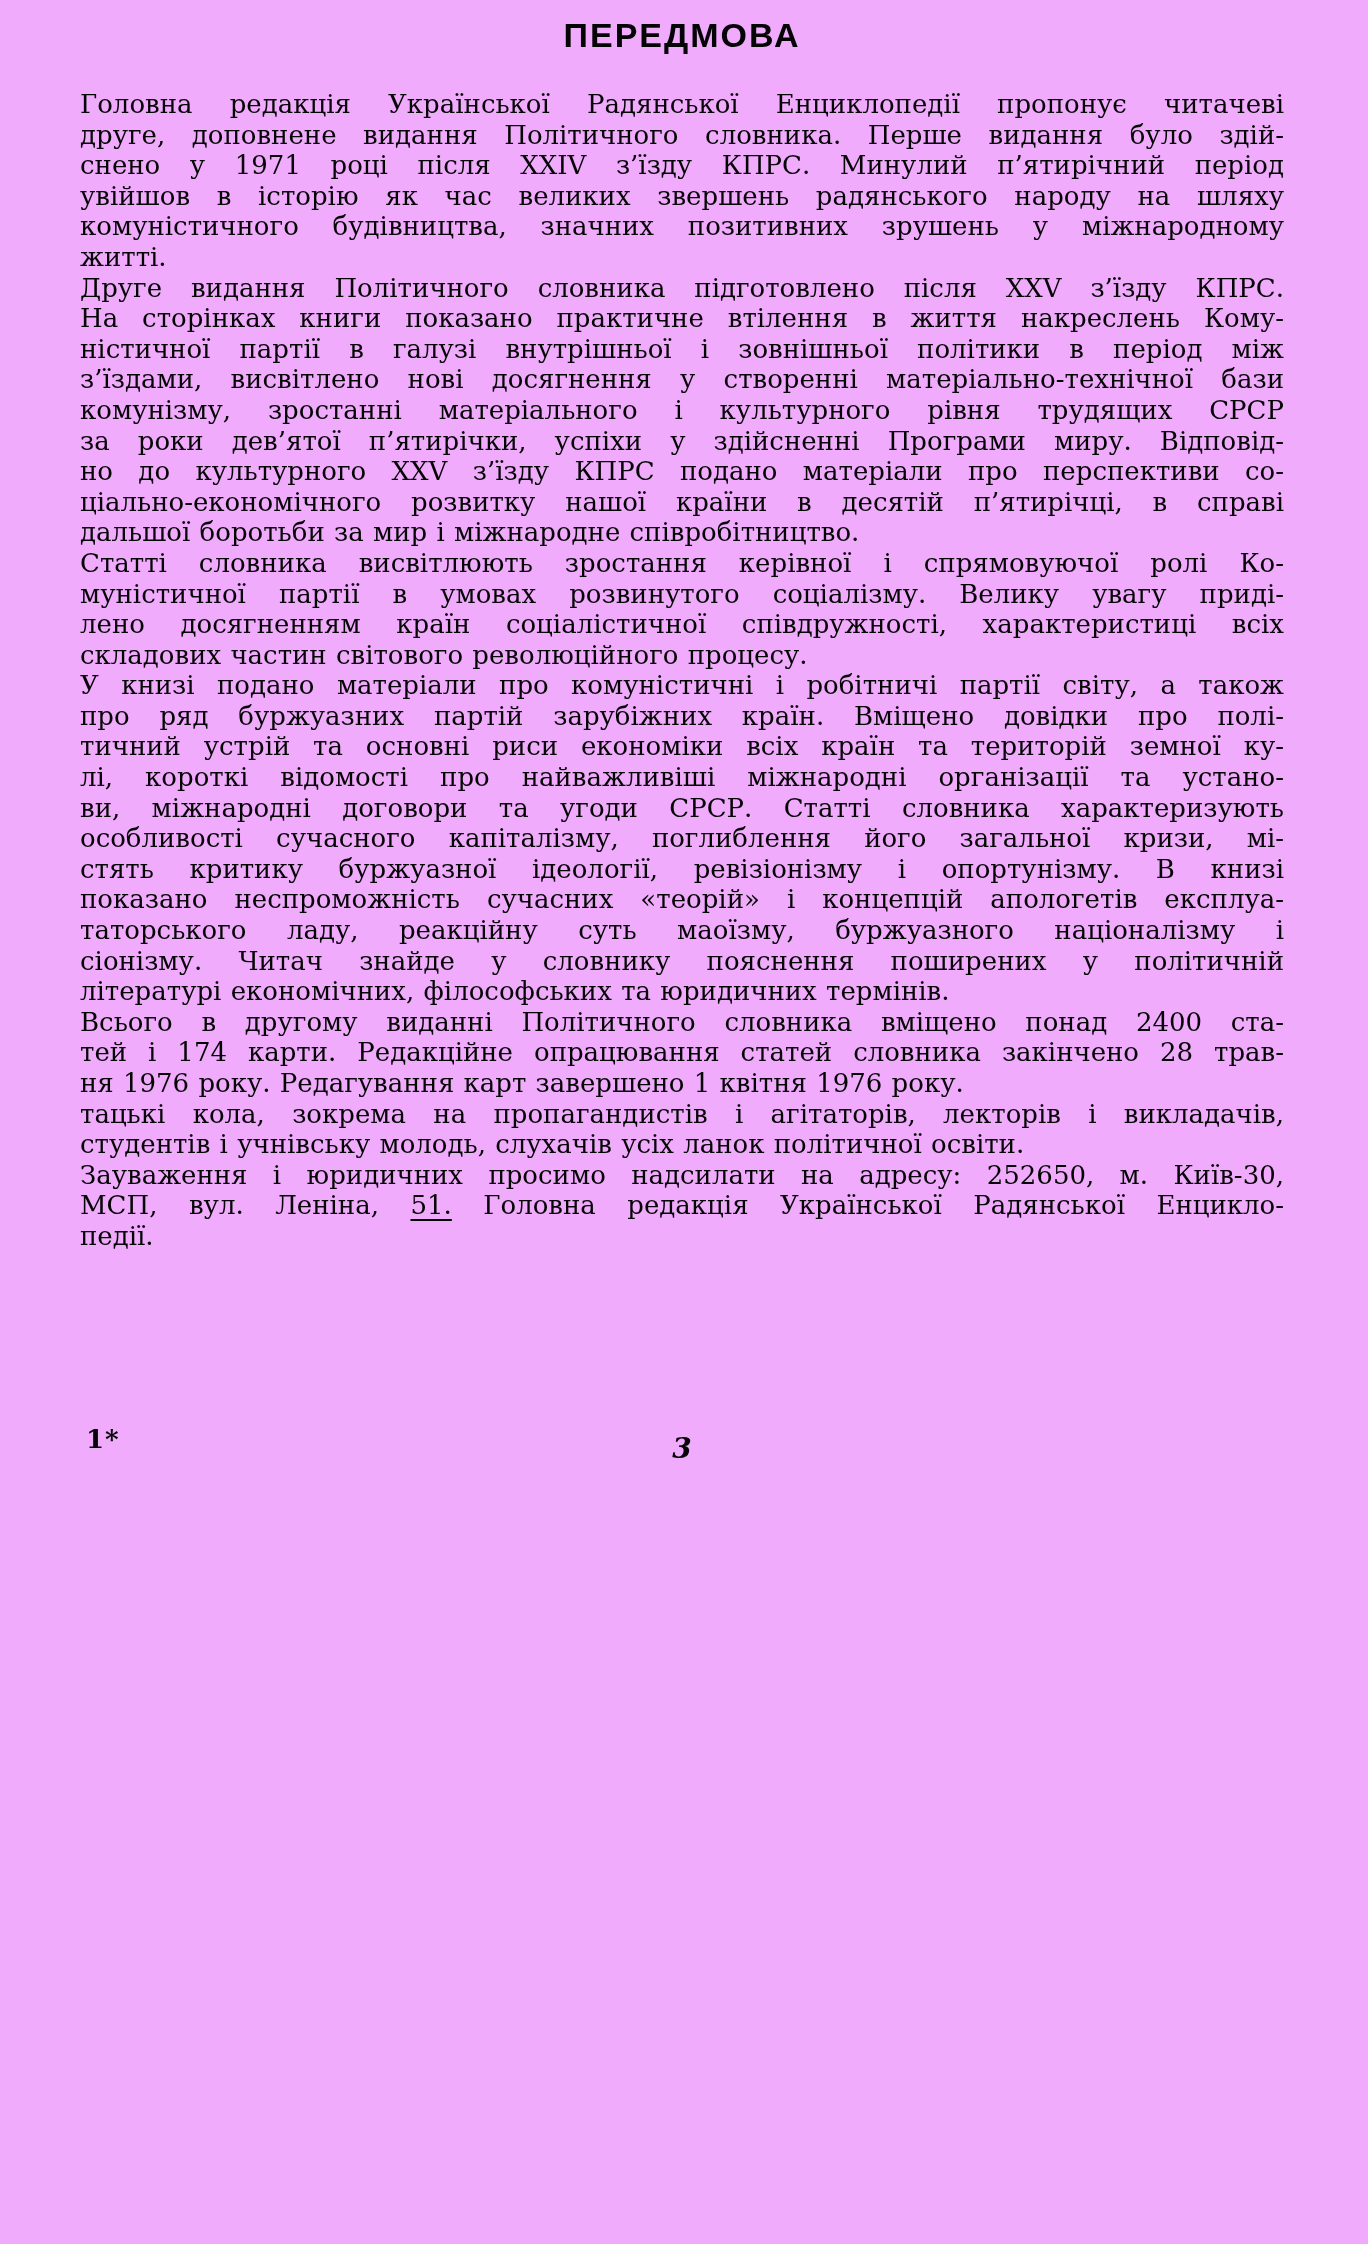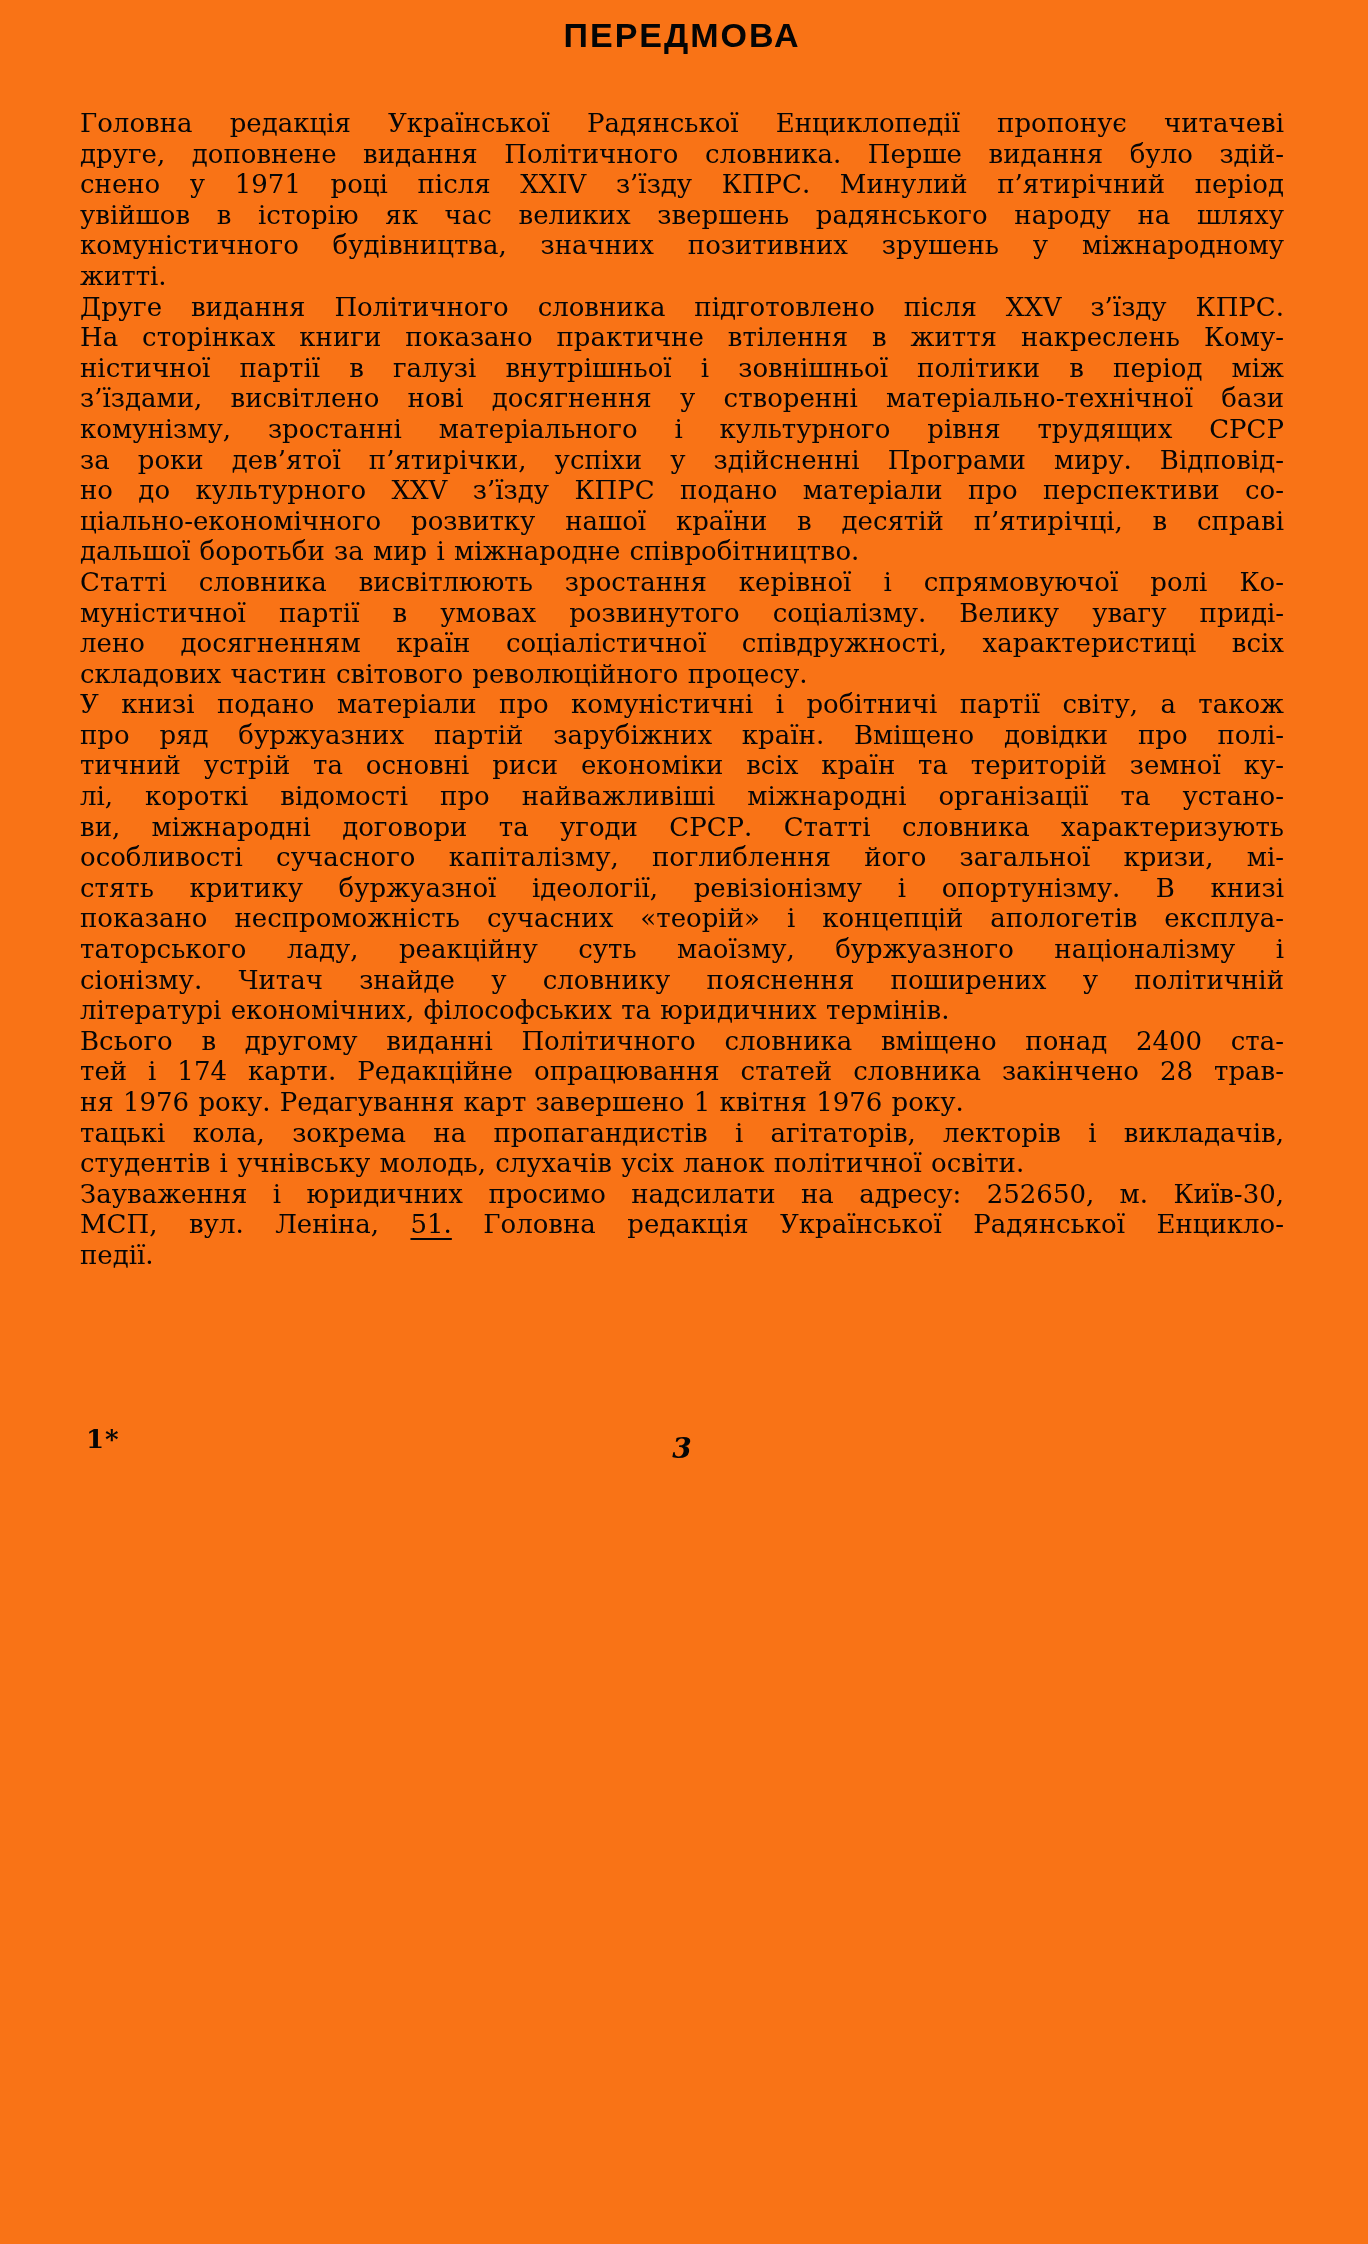--- a/index.html
+++ b/index.html
@@ -4,40 +4,40 @@
 <style>
   html, body {
     margin: 0;
     padding: 0;
     background: #e8e8e8;
   }
   .page {
     position: relative;
     width: 1368px;
     height: 2244px;
-    background: #f97316;
+    background: #f0abfc;
     color: #060606;
     overflow: hidden;
     font-family: "DejaVu Serif", "Liberation Serif", serif;
   }
   .title {
     position: absolute;
     top: 16px;
     left: 80px;
     width: 1204px;
     text-align: center;
     font-family: "Liberation Sans", sans-serif;
     font-weight: bold;
     font-size: 34px;
     letter-spacing: 2px;
     color: #050505;
   }
   .content {
     position: absolute;
-    top: 108px;
+    top: 89px;
     left: 80px;
     width: 1204px;
     font-size: 26px;
     line-height: 30.6px;
     word-spacing: 1px;
   }
   .para {
     margin: 0;
     padding: 0;
   }

